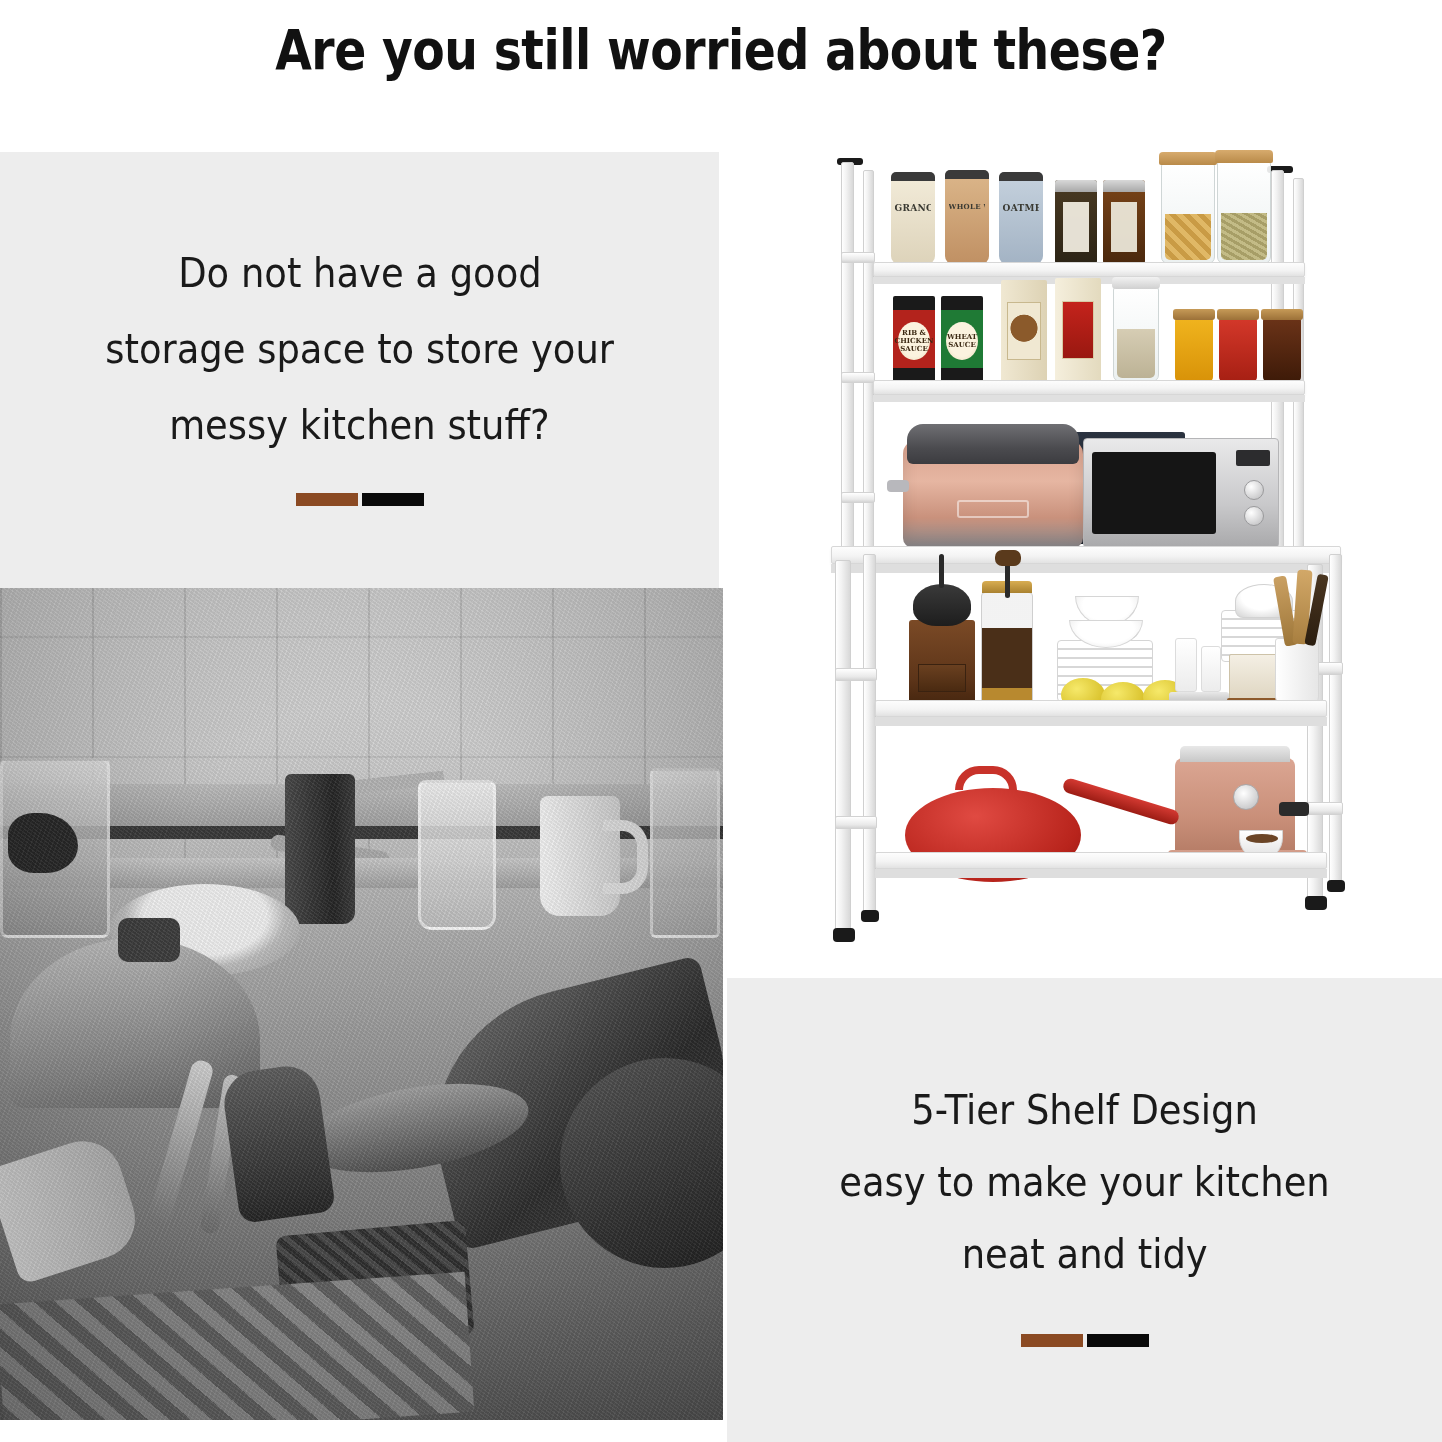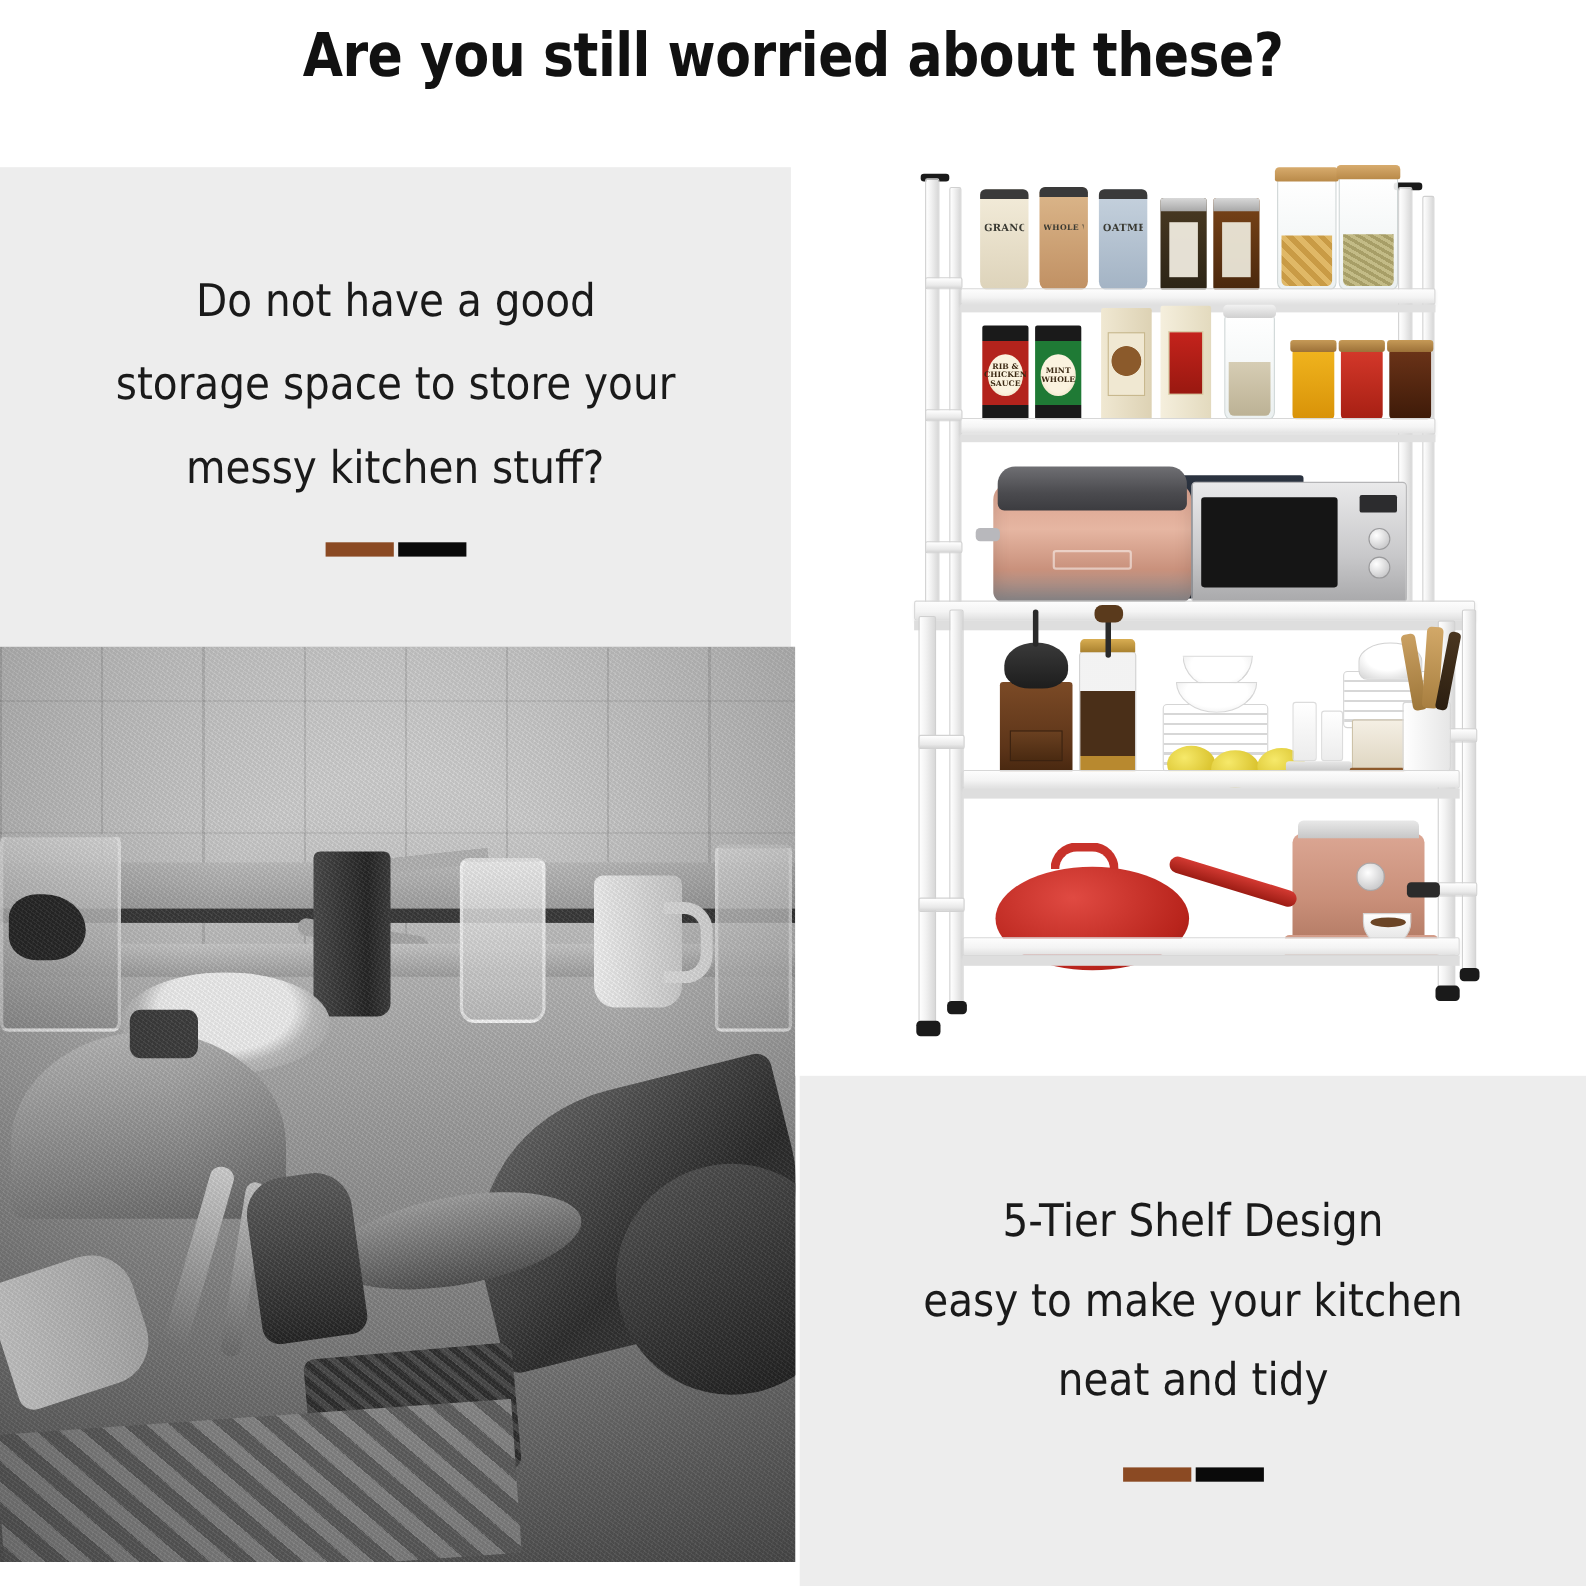--- a/index.html
+++ b/index.html
@@ -534,21 +534,21 @@
     <span class="jar-fill" style="height:46%;background:repeating-linear-gradient(30deg,#c3bb86 0 3px,#a79e67 3px 6px);"></span>
   </div>
 
   <div class="sh board" style="left:150px;top:122px;width:432px;height:15px;"></div>
   <div class="sh" style="left:150px;top:137px;width:432px;height:7px;background:#e0e0e0;"></div>
 
   <div class="sh sauce-box" style="left:170px;top:156px;width:42px;height:86px;background:linear-gradient(180deg,#1a1a1a 0 16%,#b3231c 16% 84%,#1a1a1a 84% 100%);">
     <span class="oval">RIB &amp; CHICKEN SAUCE</span>
   </div>
   <div class="sh sauce-box" style="left:218px;top:156px;width:42px;height:86px;background:linear-gradient(180deg,#1a1a1a 0 16%,#1f7a35 16% 84%,#1a1a1a 84% 100%);">
-    <span class="oval">MINT WHOLE</span>
+    <span class="oval">WHEAT SAUCE</span>
   </div>
   <div class="sh" style="left:278px;top:140px;width:46px;height:102px;background:linear-gradient(90deg,#f0e8d2,#ddd2b4);border-radius:2px;">
     <span class="sh" style="left:14%;top:22%;width:72%;height:56%;background:radial-gradient(circle at 50% 45%,#8b5a2b 0 38%,#f0e8d2 40%);border:1px solid #c8b88e;"></span>
   </div>
   <div class="sh" style="left:332px;top:138px;width:46px;height:104px;background:linear-gradient(90deg,#f5efdd,#e3dabe);border-radius:2px;">
     <span class="sh" style="left:16%;top:22%;width:68%;height:56%;background:linear-gradient(180deg,#c4231c,#991810);border:1px solid #d8cba4;"></span>
   </div>
   <div class="sh jar-glass" style="left:390px;top:146px;width:46px;height:96px;">
     <span class="sh" style="left:-2px;top:-10px;width:calc(100% + 4px);height:12px;background:linear-gradient(180deg,#f2f2f2,#d0d0d0);border-radius:4px;"></span>
     <span class="jar-fill" style="height:52%;background:linear-gradient(180deg,#d6cdb4,#bcb295);"></span>

